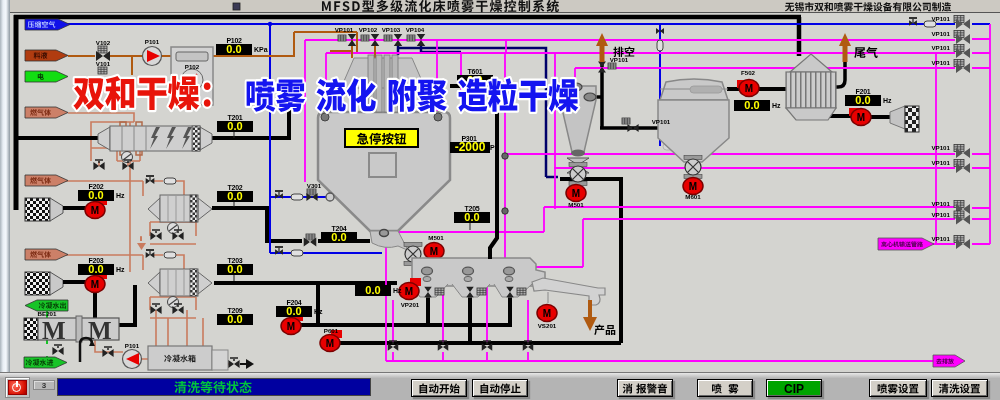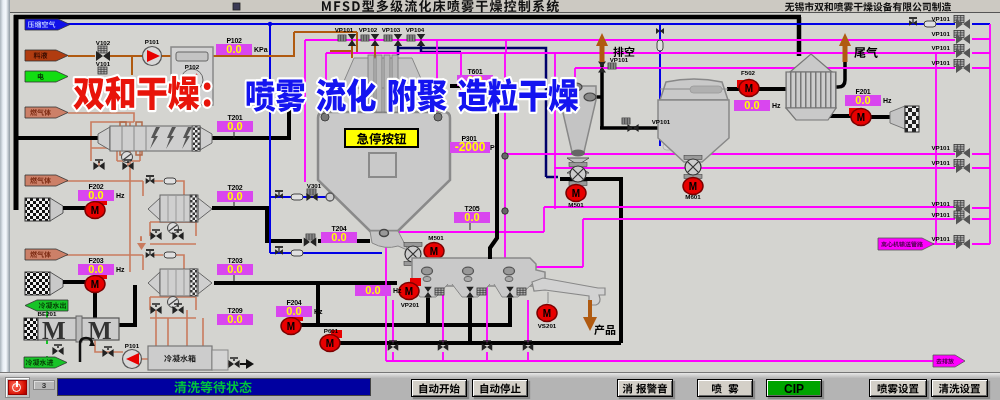--- a/index.html
+++ b/index.html
@@ -5,21 +5,21 @@
 #titlebar { position:absolute; left:0; top:0; width:1000px; height:13px; background:#ccc9c2; border-bottom:1.5px solid #555; }
 #leftstrip { position:absolute; left:0; top:0; width:10px; height:400px; background:linear-gradient(90deg,#aab4bc 0%,#e8eef4 30%,#f4f8fc 60%,#9aa4ac 95%); z-index:5; }
 #botbar { position:absolute; left:0; top:372px; width:1000px; height:28px; background:linear-gradient(#e8e8e8,#b4b4b4 20%,#b4b4b4); border-top:1px solid #777; z-index:6; }
 .btn { position:absolute; top:379px; height:18px; border:1px solid #000; box-shadow:inset 1px 1px 0 #fff, inset -1px -1px 0 #666, 2px 2px 1px #888; z-index:7; }
 #status { position:absolute; left:57px; top:378px; width:314px; height:18px; background:#0000a0; border:1px solid #444; z-index:7; }
 #pwr { position:absolute; left:5px; top:377px; width:25px; height:21px; background:#c0c0c0; border:1px solid #888; box-shadow:inset 1px 1px 0 #fff; z-index:7; }
 #pwr .in { position:absolute; left:2px; top:2px; right:2px; bottom:2px; background:radial-gradient(circle at 35% 35%, #ff6a5a, #d81000 70%, #a00000); border:1px solid #900; }
 #pwr .ring { position:absolute; left:6px; top:5px; width:9px; height:9px; border:1.8px solid #fff; border-radius:50%; }
 #pwr .bar { position:absolute; left:10.3px; top:2.5px; width:2px; height:6px; background:#fff; }
 #n3 { position:absolute; left:33px; top:380px; width:22px; height:10px; background:#b8b8b8; border:1px solid #888; box-shadow:inset 1px 1px 0 #ddd; font-size:8px; font-weight:bold; color:#333; text-align:center; line-height:9px; z-index:7; }
-.dbx { position:absolute; height:11px; background:#d946ef; color:#ffff00; font-weight:bold; text-align:center; line-height:11px; z-index:4; }
+.dbx { position:absolute; height:11px; background:#000000; color:#ffff00; font-weight:bold; text-align:center; line-height:11px; z-index:4; }
 .lbl { position:absolute; font-size:7px; font-weight:bold; color:#000; text-align:center; z-index:4; letter-spacing:-0.3px; }
 .unit { position:absolute; font-size:7px; font-weight:bold; color:#000; z-index:4; }
 </style></head>
 <body>
 <svg width="1000" height="400" viewBox="0 0 1000 400" style="position:absolute;left:0;top:0;z-index:2" xmlns="http://www.w3.org/2000/svg" font-family="Liberation Sans, sans-serif">
     <defs>
       <pattern id="chk" width="8" height="8" patternUnits="userSpaceOnUse">
         <rect width="8" height="8" fill="#eee"></rect>
         <rect width="4" height="4" fill="#222"></rect>
         <rect x="4" y="4" width="4" height="4" fill="#222"></rect>

